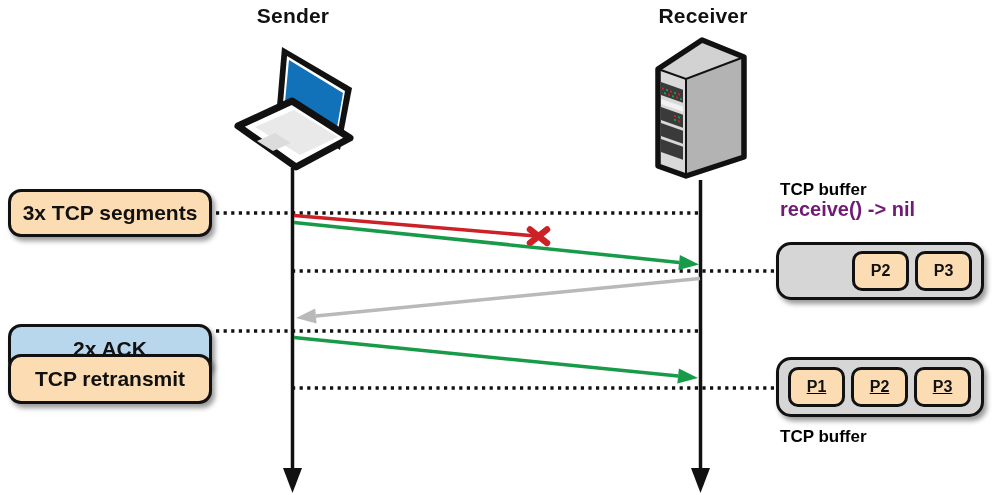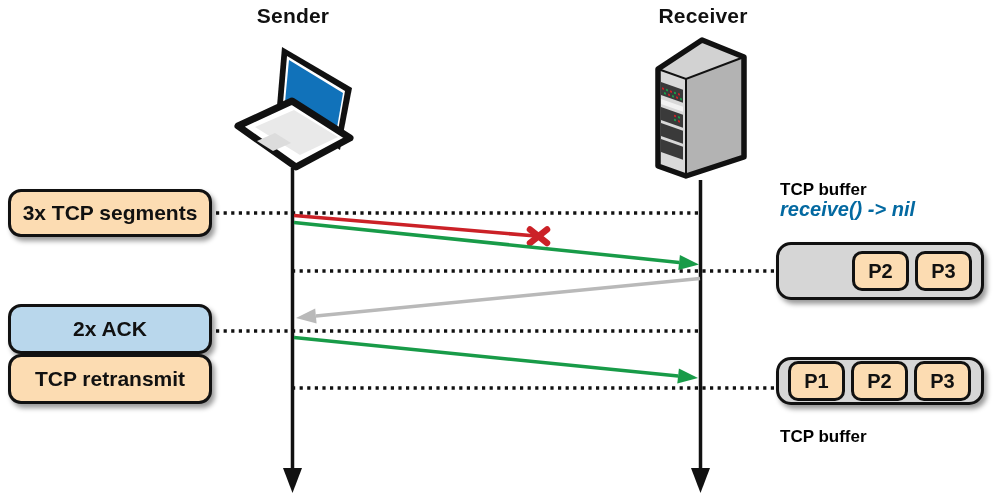--- a/index.html
+++ b/index.html
@@ -17,38 +17,38 @@
     text-align:center;letter-spacing:0.2px;
   }
   .event-box{
     position:absolute;left:8px;width:204px;height:48px;
     background:#fcdcb2;border:3.5px solid #111;border-radius:13px;
     display:flex;align-items:center;justify-content:center;
     font-size:21px;font-weight:600;color:#111;
     box-shadow:3px 4px 5px rgba(0,0,0,0.40);
     box-sizing:border-box;
   }
-  .event-box.blue{background:#b9d7ec;}
+  .event-box.blue{background:#b9d7ec;margin-top:20px;}
   .buffer-box{
     position:absolute;left:776px;width:208px;
     background:#d6d6d6;border:3.5px solid #111;border-radius:15px;
     display:flex;align-items:center;gap:6px;
     padding:0 9px;box-sizing:border-box;
     box-shadow:3px 4px 5px rgba(0,0,0,0.40);
   }
   .buffer-box.align-end{justify-content:flex-end;}
   .packet{
     width:57px;height:40px;flex:0 0 auto;
     background:#fcdcb2;border:3px solid #111;border-radius:10px;
     display:flex;align-items:center;justify-content:center;
-    font-size:20px;font-weight:600;color:#111;
+    font-size:16px;font-weight:600;color:#111;
     box-sizing:border-box;
   }
   .caption-blue{font-size:17px;font-weight:700;color:#000000;line-height:1.05;}
-  .caption-red{font-size:20px;font-weight:700;font-style:italic;color:#0369a1;line-height:1.05;}
+  .caption-red{font-size:20px;font-weight:700;color:#701a75;line-height:1.05;}
 </style>
 </head>
 <body>
 
 <div class="stage">
 
   <svg class="layer" width="1000" height="495" viewBox="0 0 1000 495">
 
     <g>
       <path d="M 282,47 L 352,88 L 340,150 L 277,106 Z" fill="#111"></path>
@@ -135,20 +135,20 @@
   <div class="event-box blue" style="top:304px;height:50px;">2x ACK</div>
   <div class="event-box" style="top:354px;height:50px;">TCP retransmit</div>
 
   <div class="abs caption-blue" style="left:780px;top:181px;">TCP buffer</div>
   <div class="abs caption-red" style="left:780px;top:199px;">receive() -&gt; nil</div>
   <div class="buffer-box align-end" style="top:242px;height:58px;">
     <div class="packet">P2</div>
     <div class="packet">P3</div>
   </div>
 
-  <div class="buffer-box" style="top:357px;height:48px;">
+  <div class="buffer-box" style="top:357px;height:60px;text-decoration:underline;">
     <div class="packet">P1</div>
     <div class="packet">P2</div>
     <div class="packet">P3</div>
   </div>
   <div class="abs caption-blue" style="left:780px;top:428px;">TCP buffer</div>
 
 </div>
 
 </body></html>

